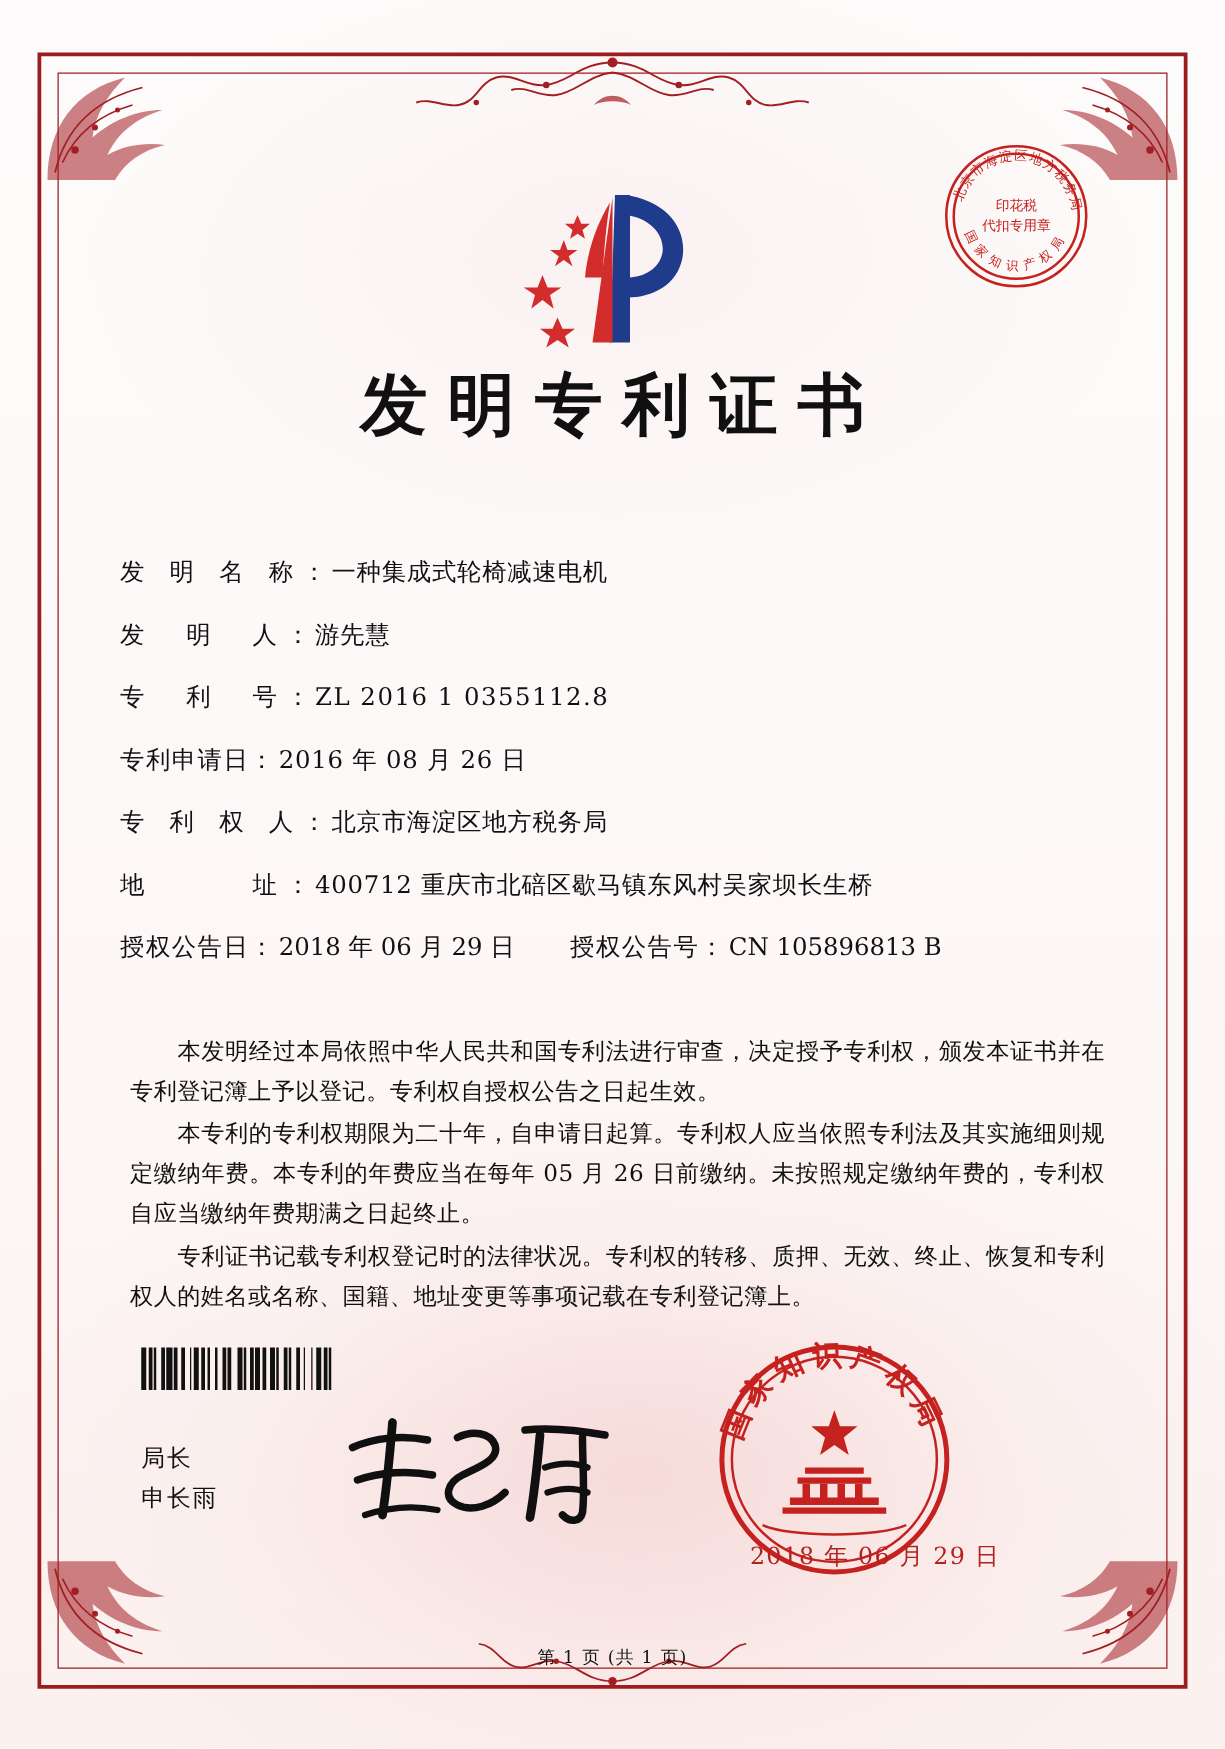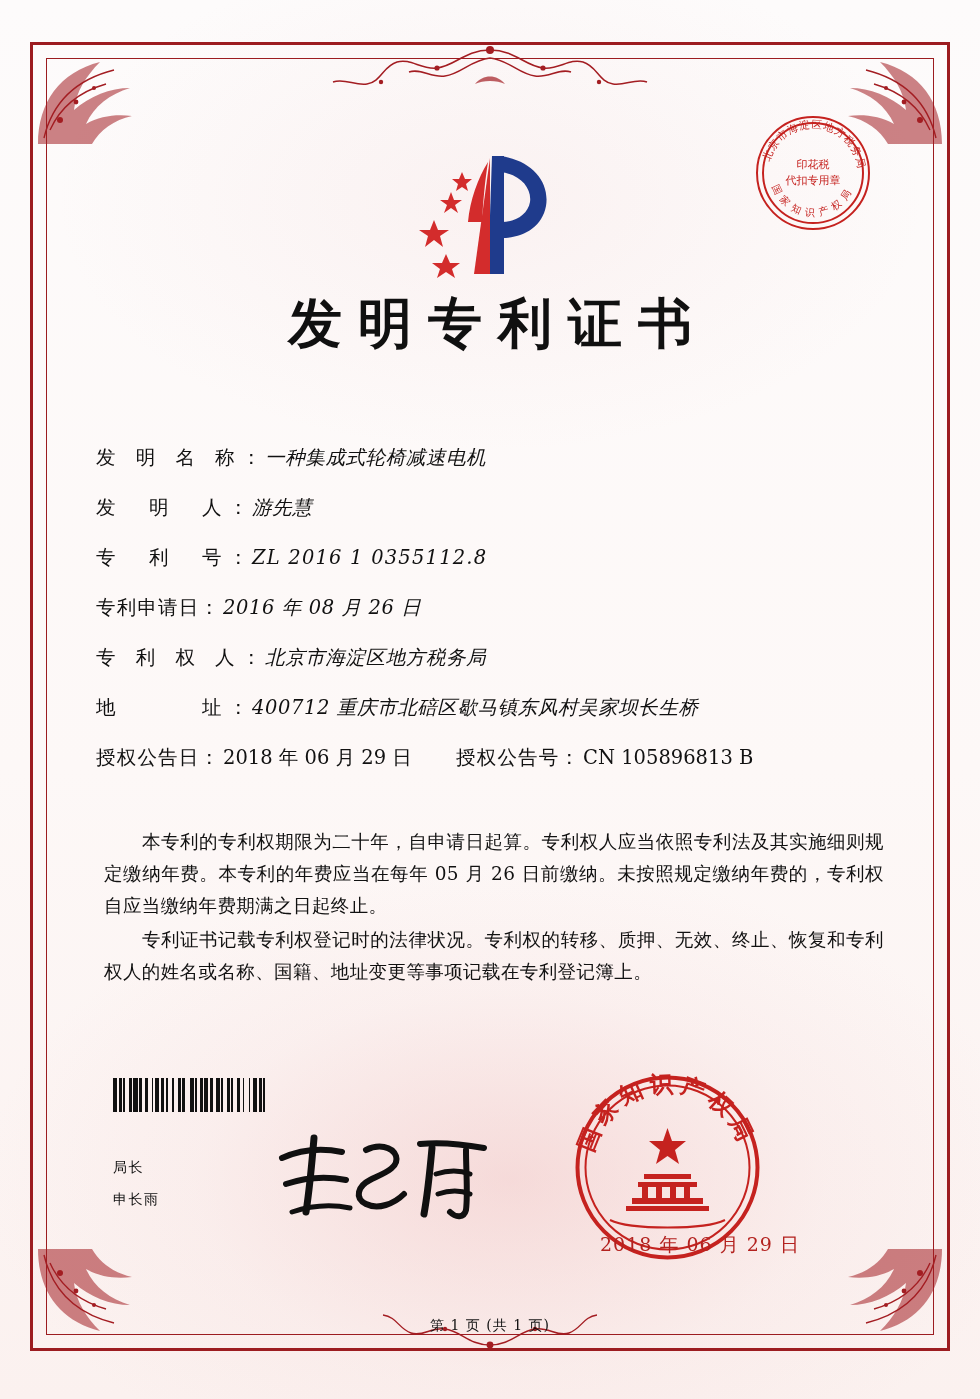--- a/index.html
+++ b/index.html
@@ -120,21 +120,20 @@
     flex: 0 0 auto;
     letter-spacing: 7px;
     white-space: nowrap;
   }
   .field-label.tight { letter-spacing: 1.2px; }
   .field-sep { flex: 0 0 auto; padding-right: 4px; }
   .field-value {
     flex: 1 1 auto;
     letter-spacing: 0.6px;
     white-space: nowrap;
-    font-style: italic;
   }
   .field-value.mono-num { letter-spacing: 1.2px; }
 
   .dual-row {
     display: flex;
     align-items: baseline;
     margin-bottom: 10px;
     font-family: "DejaVu Serif", serif;
     font-size: 19.5px;
     color: #111;
@@ -170,22 +169,22 @@
     align-items: stretch;
     gap: 0;
   }
   .barcode span { display:block; height:100%; background:#111; }
 
   
   .sig-label {
     position: absolute;
     left: 113px;
     top: 1152px;
-    font-family: Liberation Serif, serif;
-    font-size: 14px;
+    font-family: Liberation Sans, sans-serif;
+    font-size: 19px;
     line-height: 32px;
     letter-spacing: 1.5px;
     color: #111;
   }
   .signature {
     position: absolute;
     left: 270px;
     top: 1128px;
     width: 230px;
     height: 95px;
@@ -385,20 +384,21 @@
       </span>
       <span class="dual-right">
         <span class="field-label tight">授权公告号</span>
         <span class="field-sep">：</span>
         <span>CN 105896813 B</span>
       </span>
     </div>
   </div>
 
   <div class="paragraphs">
+    <p>本发明经过本局依照中华人民共和国专利法进行审查，决定授予专利权，颁发本证书并在专利登记簿上予以登记。专利权自授权公告之日起生效。</p>
     <p>本专利的专利权期限为二十年，自申请日起算。专利权人应当依照专利法及其实施细则规定缴纳年费。本专利的年费应当在每年 05 月 26 日前缴纳。未按照规定缴纳年费的，专利权自应当缴纳年费期满之日起终止。</p>
     <p>专利证书记载专利权登记时的法律状况。专利权的转移、质押、无效、终止、恢复和专利权人的姓名或名称、国籍、地址变更等事项记载在专利登记簿上。</p>
   </div>
 
   <div class="barcode" id="barcode">
       <span style="width: 4.35px;"></span>
       <span style="width: 1.45px; background: transparent;"></span>
       <span style="width: 2.9px;"></span>
       <span style="width: 1.45px; background: transparent;"></span>
       <span style="width: 1.45px;"></span>

